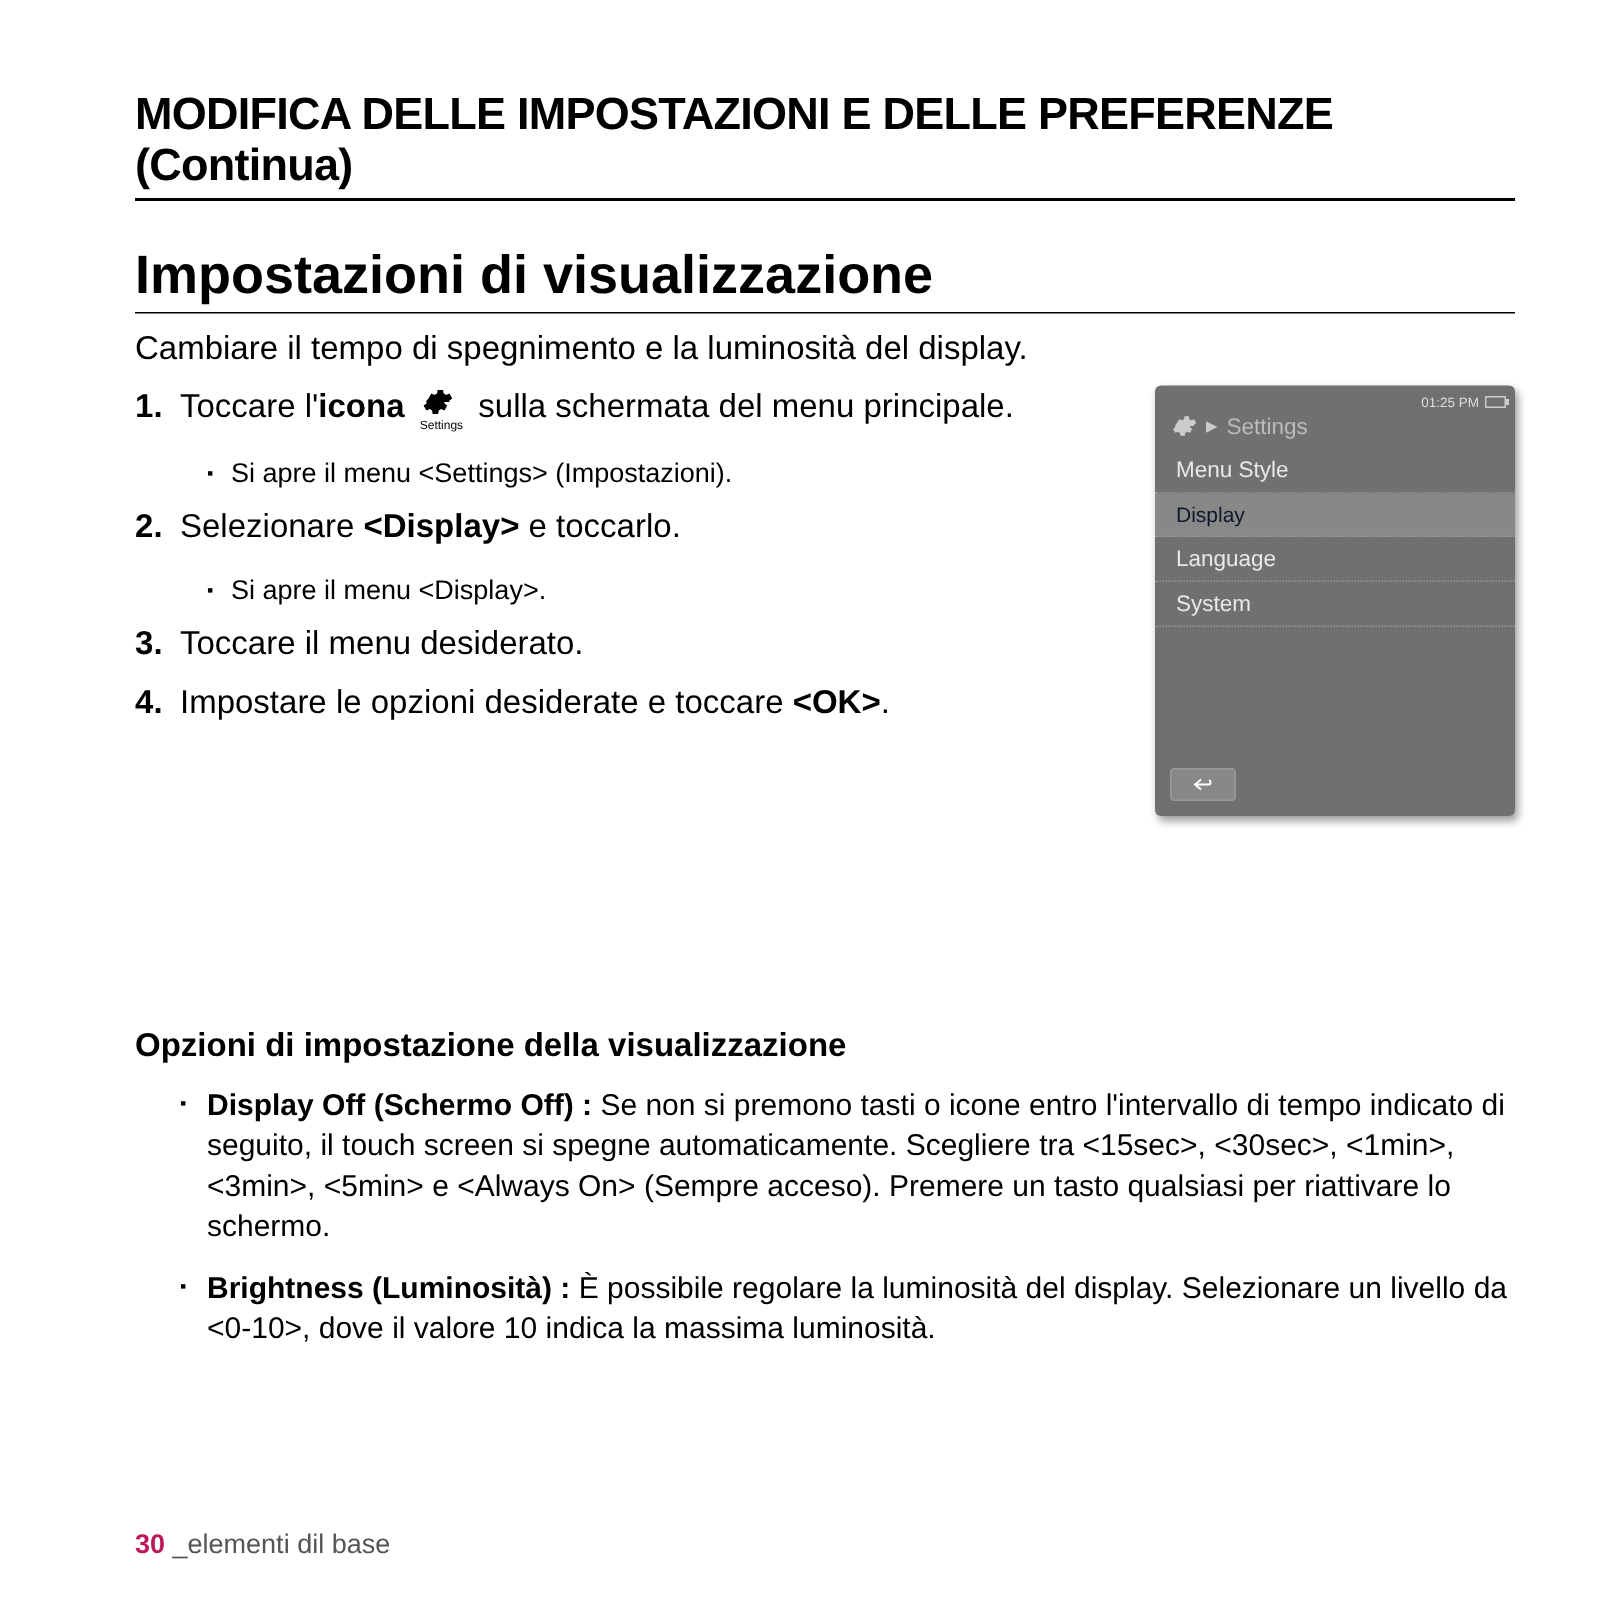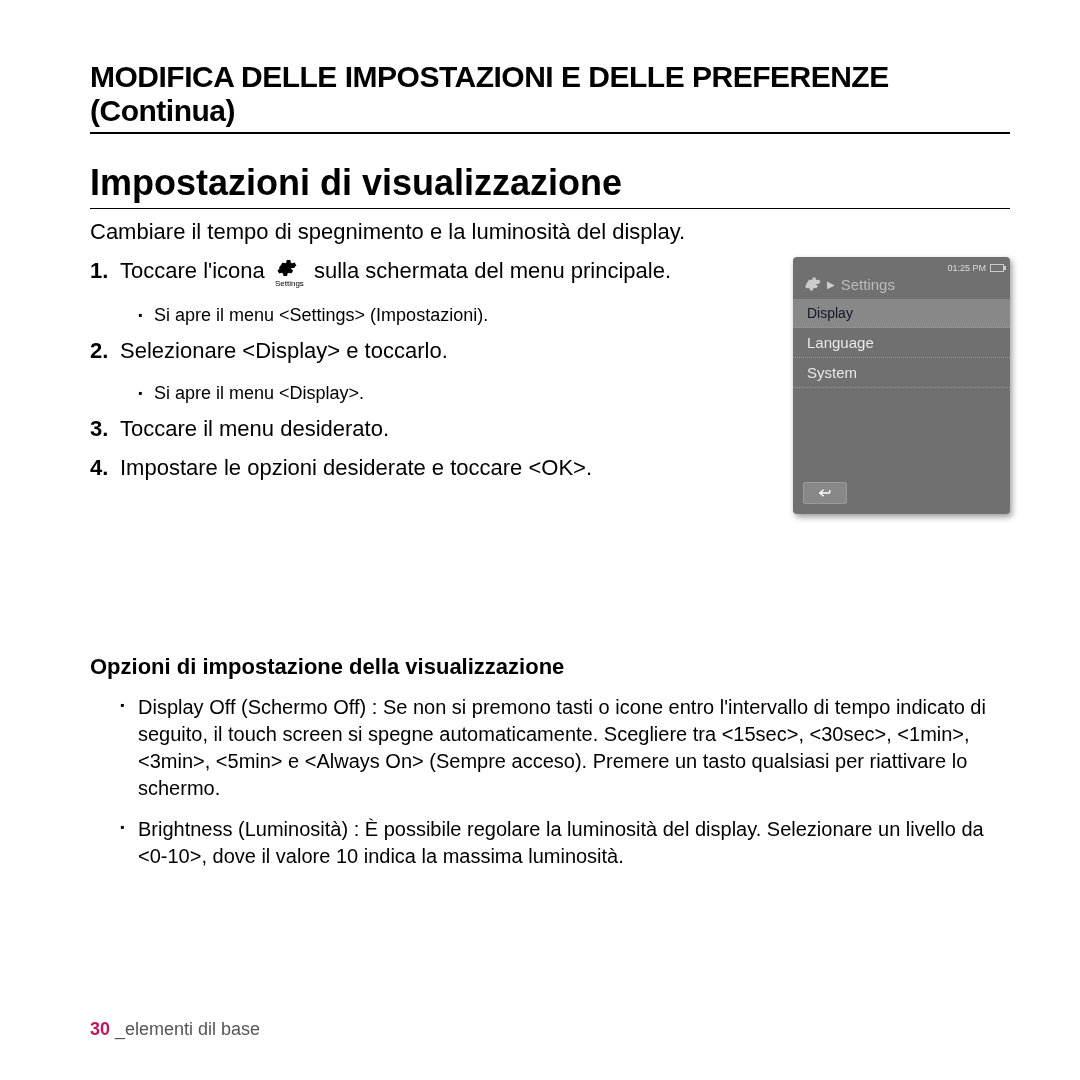--- a/index.html
+++ b/index.html
@@ -76,25 +76,25 @@
     padding-left: 16px;
     margin-bottom: 4px;
   }
   .sub-bullet li::before {
     content: "▪";
     position: absolute;
     left: 0;
     font-size: 12px;
     top: 4px;
   }
-  .bold { font-weight: normal; }
+  .bold { font-weight: bold; }
 
   
   .device {
-    width: 217px;
+    width: 240px;
     flex-shrink: 0;
     background: #707070;
     border-radius: 4px;
     box-shadow: 2px 3px 6px rgba(0,0,0,0.4);
     padding: 6px 0 6px 0;
     color: #fff;
     font-size: 14px;
   }
   .dev-status {
     display:flex; justify-content: flex-end; align-items:center;
@@ -215,20 +215,21 @@
       <span class="battery"></span>
     </div>
     <div class="dev-header">
       <svg class="dev-gear" viewBox="0 0 24 24" fill="#ccc">
           <path d="M12 8a4 4 0 100 8 4 4 0 000-8zm9.4 4a7.6 7.6 0 00-.1-1l2.1-1.6-2-3.5-2.5 1a7.5 7.5 0 00-1.7-1l-.4-2.6h-4l-.4 2.6a7.5 7.5 0 00-1.7 1l-2.5-1-2 3.5L4.7 11a7.6 7.6 0 000 2l-2.1 1.6 2 3.5 2.5-1c.5.4 1.1.8 1.7 1l.4 2.6h4l.4-2.6c.6-.2 1.2-.6 1.7-1l2.5 1 2-3.5-2.1-1.6c.1-.3.1-.7.1-1z"></path>
         </svg>
       <span style="font-size:10px;color:#ccc">▶</span>
       <span>Settings</span>
     </div>
     <div class="dev-list">
+      <div class="dev-item">Menu Style</div>
       <div class="dev-item selected">Display</div>
       <div class="dev-item">Language</div>
       <div class="dev-item">System</div>
     </div>
     <div class="dev-footer">
       <div class="back-btn">
         <svg width="16" height="12" viewBox="0 0 24 16" fill="none" stroke="#fff" stroke-width="2">
             <path d="M10 3 L4 8 L10 13 M4 8 H18 C20 8 20 4 18 4"></path>
           </svg>
       </div>

